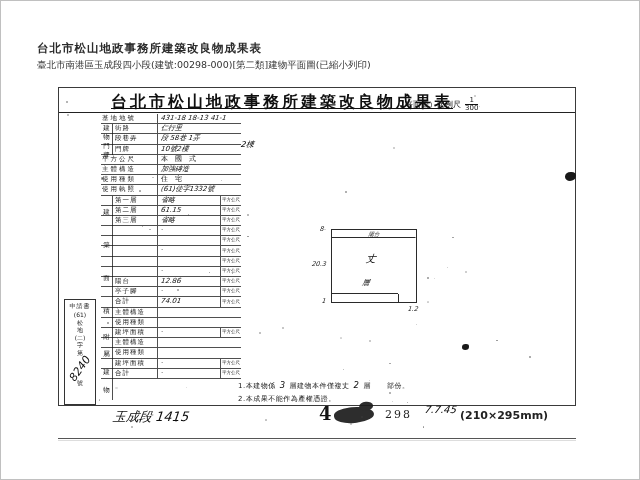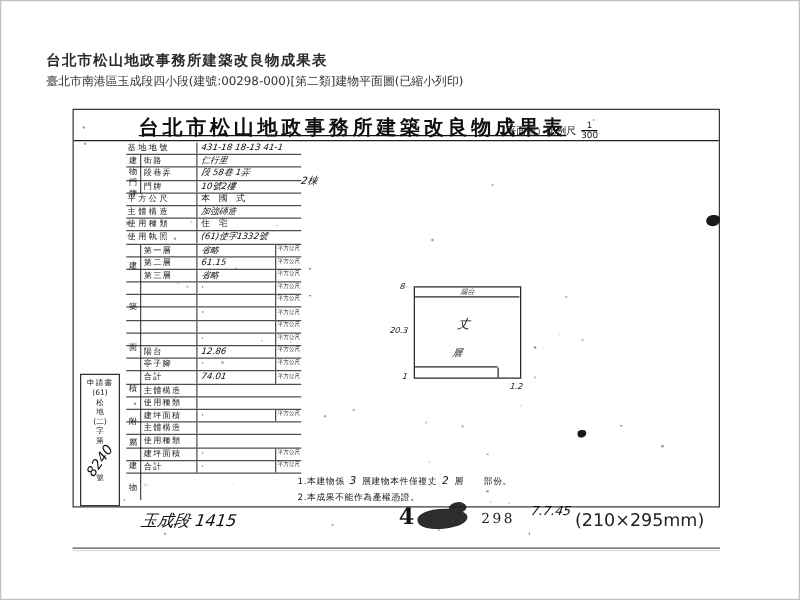--- a/index.html
+++ b/index.html
@@ -75,21 +75,21 @@
   .hw-section { position:absolute; left:112px; top:407px; font-size:13px; }
   .page-marker{ position:absolute; left:318px; top:402px; font-size:18px; font-weight:700;
                 font-family:"DejaVu Serif", serif; color:#141414; }
   .stamp { position:absolute; left:333px; top:406px; width:40px; height:16px; background:#1c1c1c;
            border-radius:45% 60% 50% 55%; transform:rotate(-6deg); opacity:.92; }
   .stamp:after { content:""; position:absolute; left:26px; top:-4px; width:14px; height:9px;
                  background:#1c1c1c; border-radius:50%; }
   .doc-number { position:absolute; left:384px; top:407px; font-size:11px; letter-spacing:2px;
                 color:#222; font-family:"DejaVu Serif", serif; }
   .hw-footnum { position:absolute; left:424px; top:403px; font-size:10px; }
-  .paper-size { position:absolute; left:459px; top:408px; font-size:14px; font-weight:400; color:#222; }
+  .paper-size { position:absolute; left:459px; top:408px; font-size:11px; font-weight:700; color:#222; }
   .bottom-rule { position:absolute; left:57px; top:437px; width:518px; border-top:1px solid #555;
                  box-shadow:0 2px 0 rgba(120,120,120,.25); }
 
   .blob { position:absolute; background:#191919; border-radius:50% 40% 55% 45%; }
   .speck { position:absolute; background:#444; border-radius:50%; }
 </style>
 </head>
 <body>
 
 <div class="screen">

